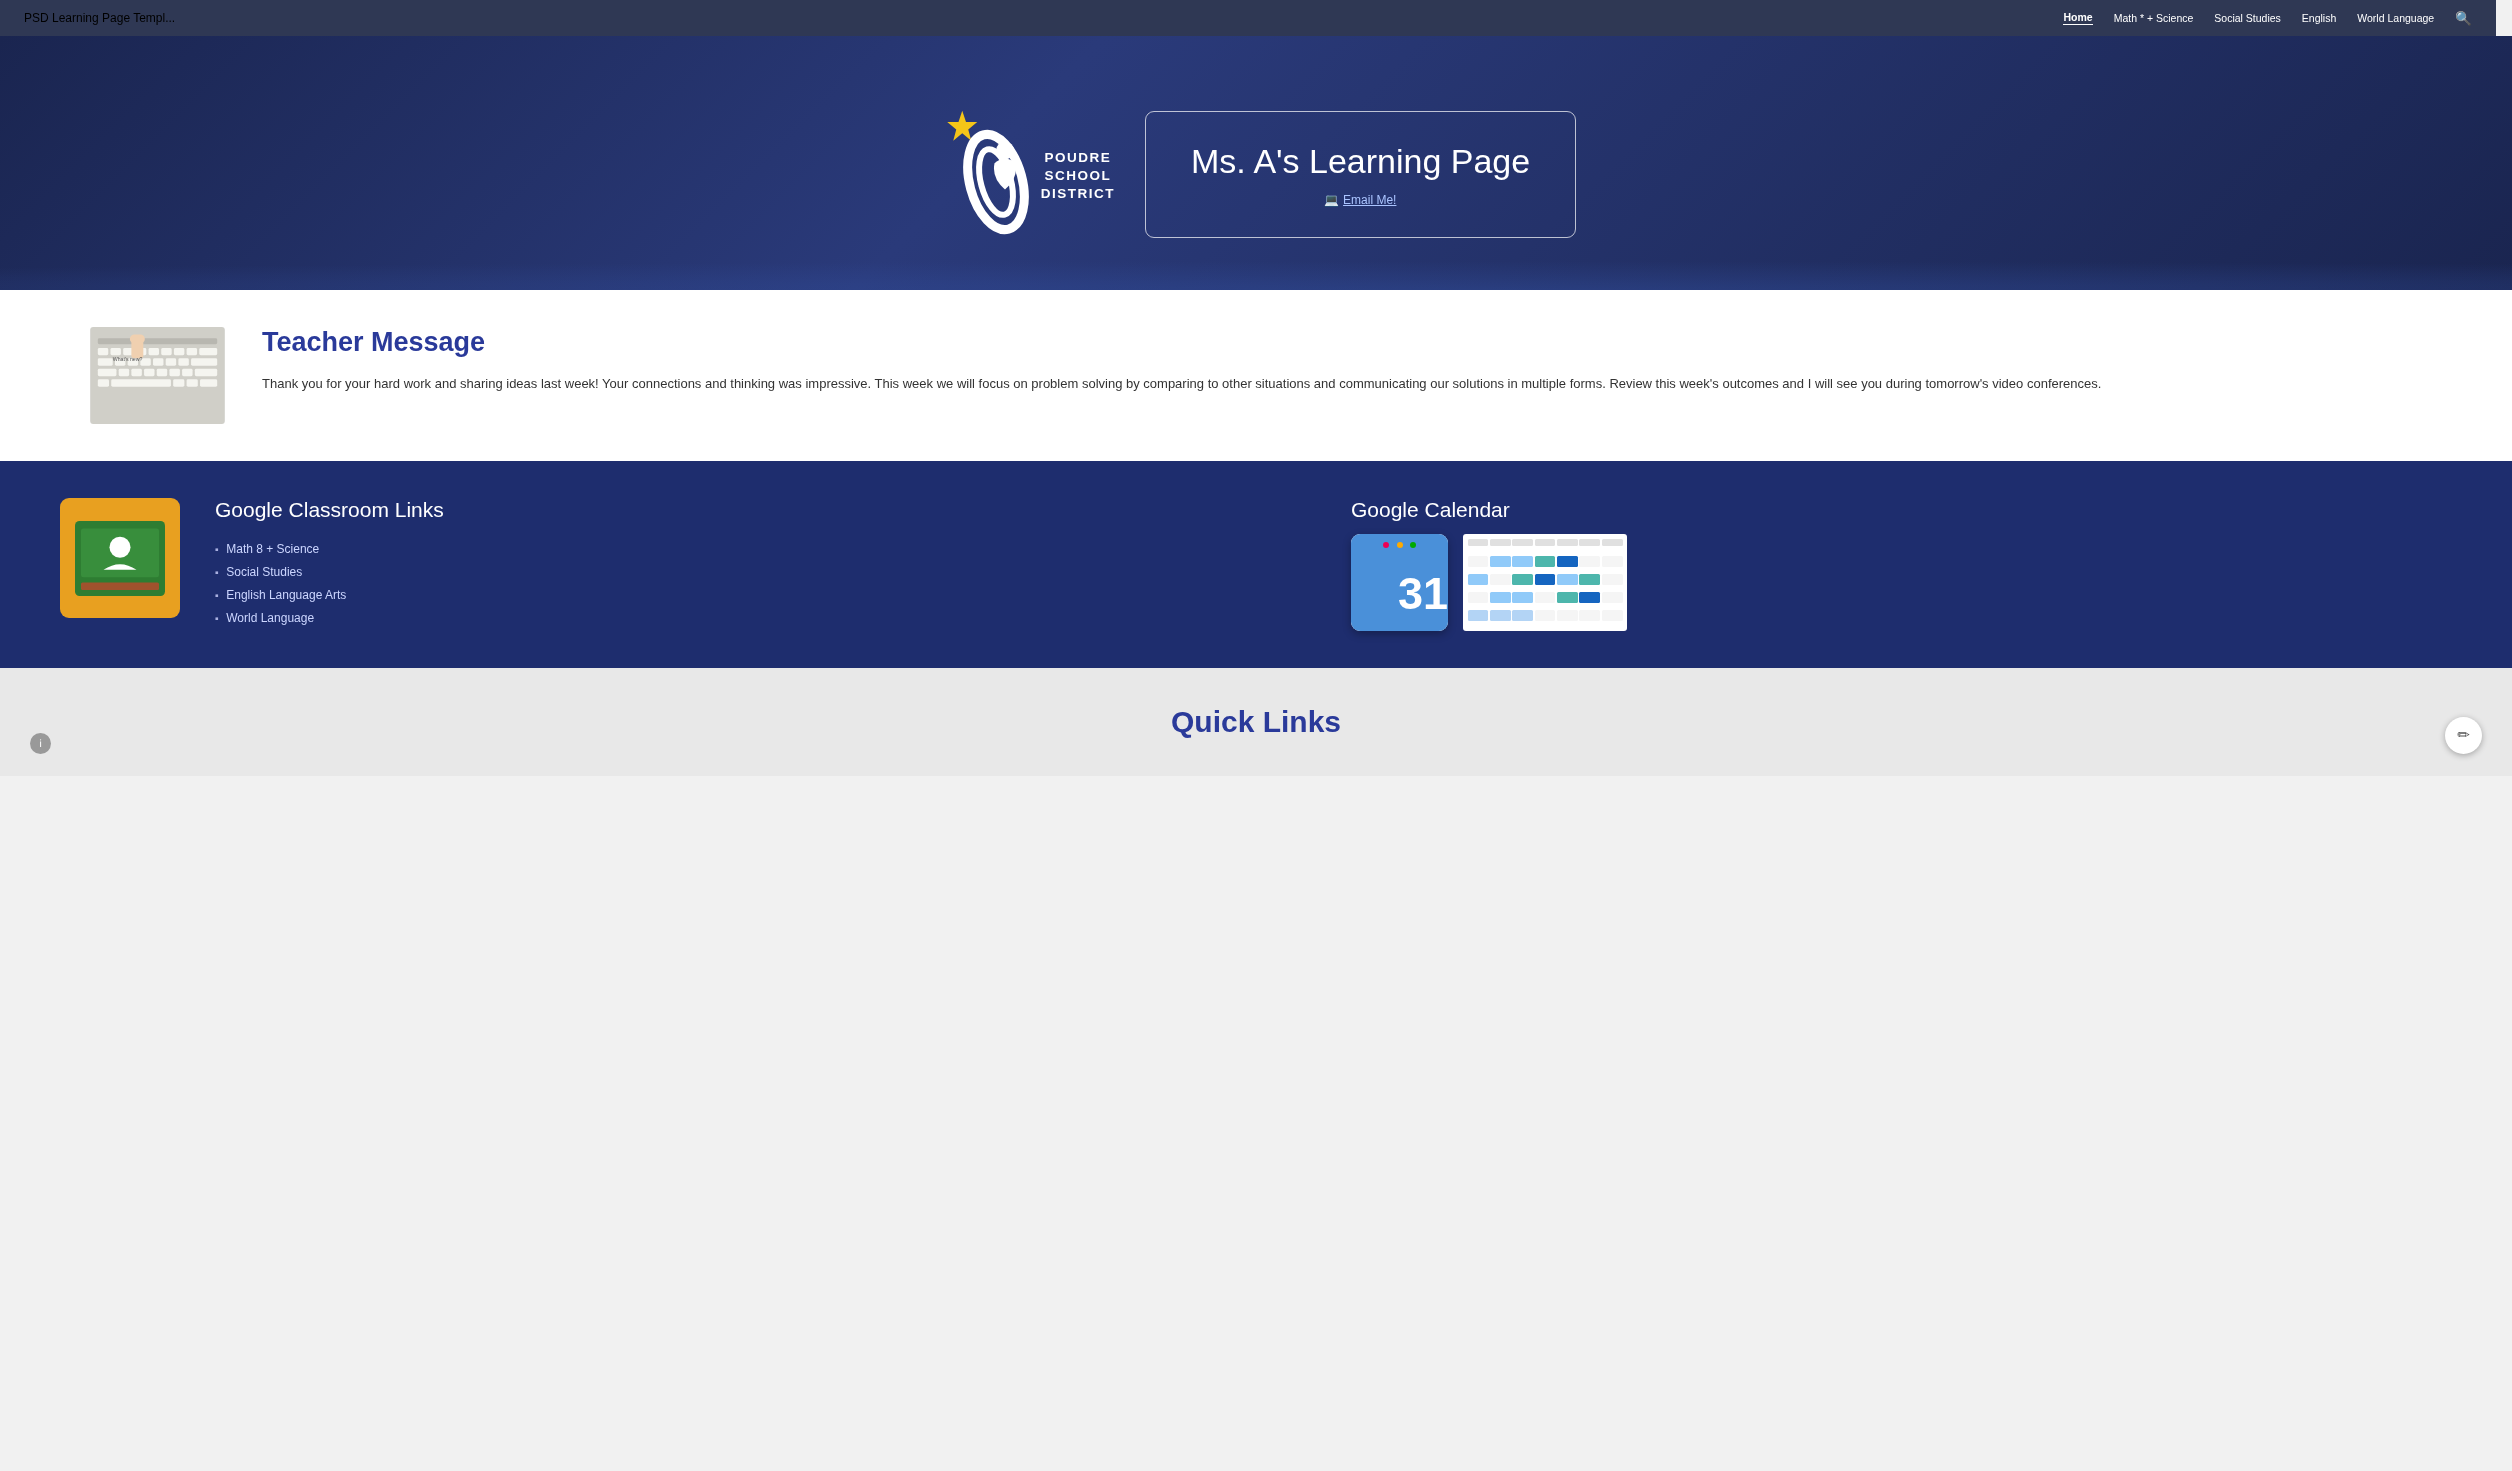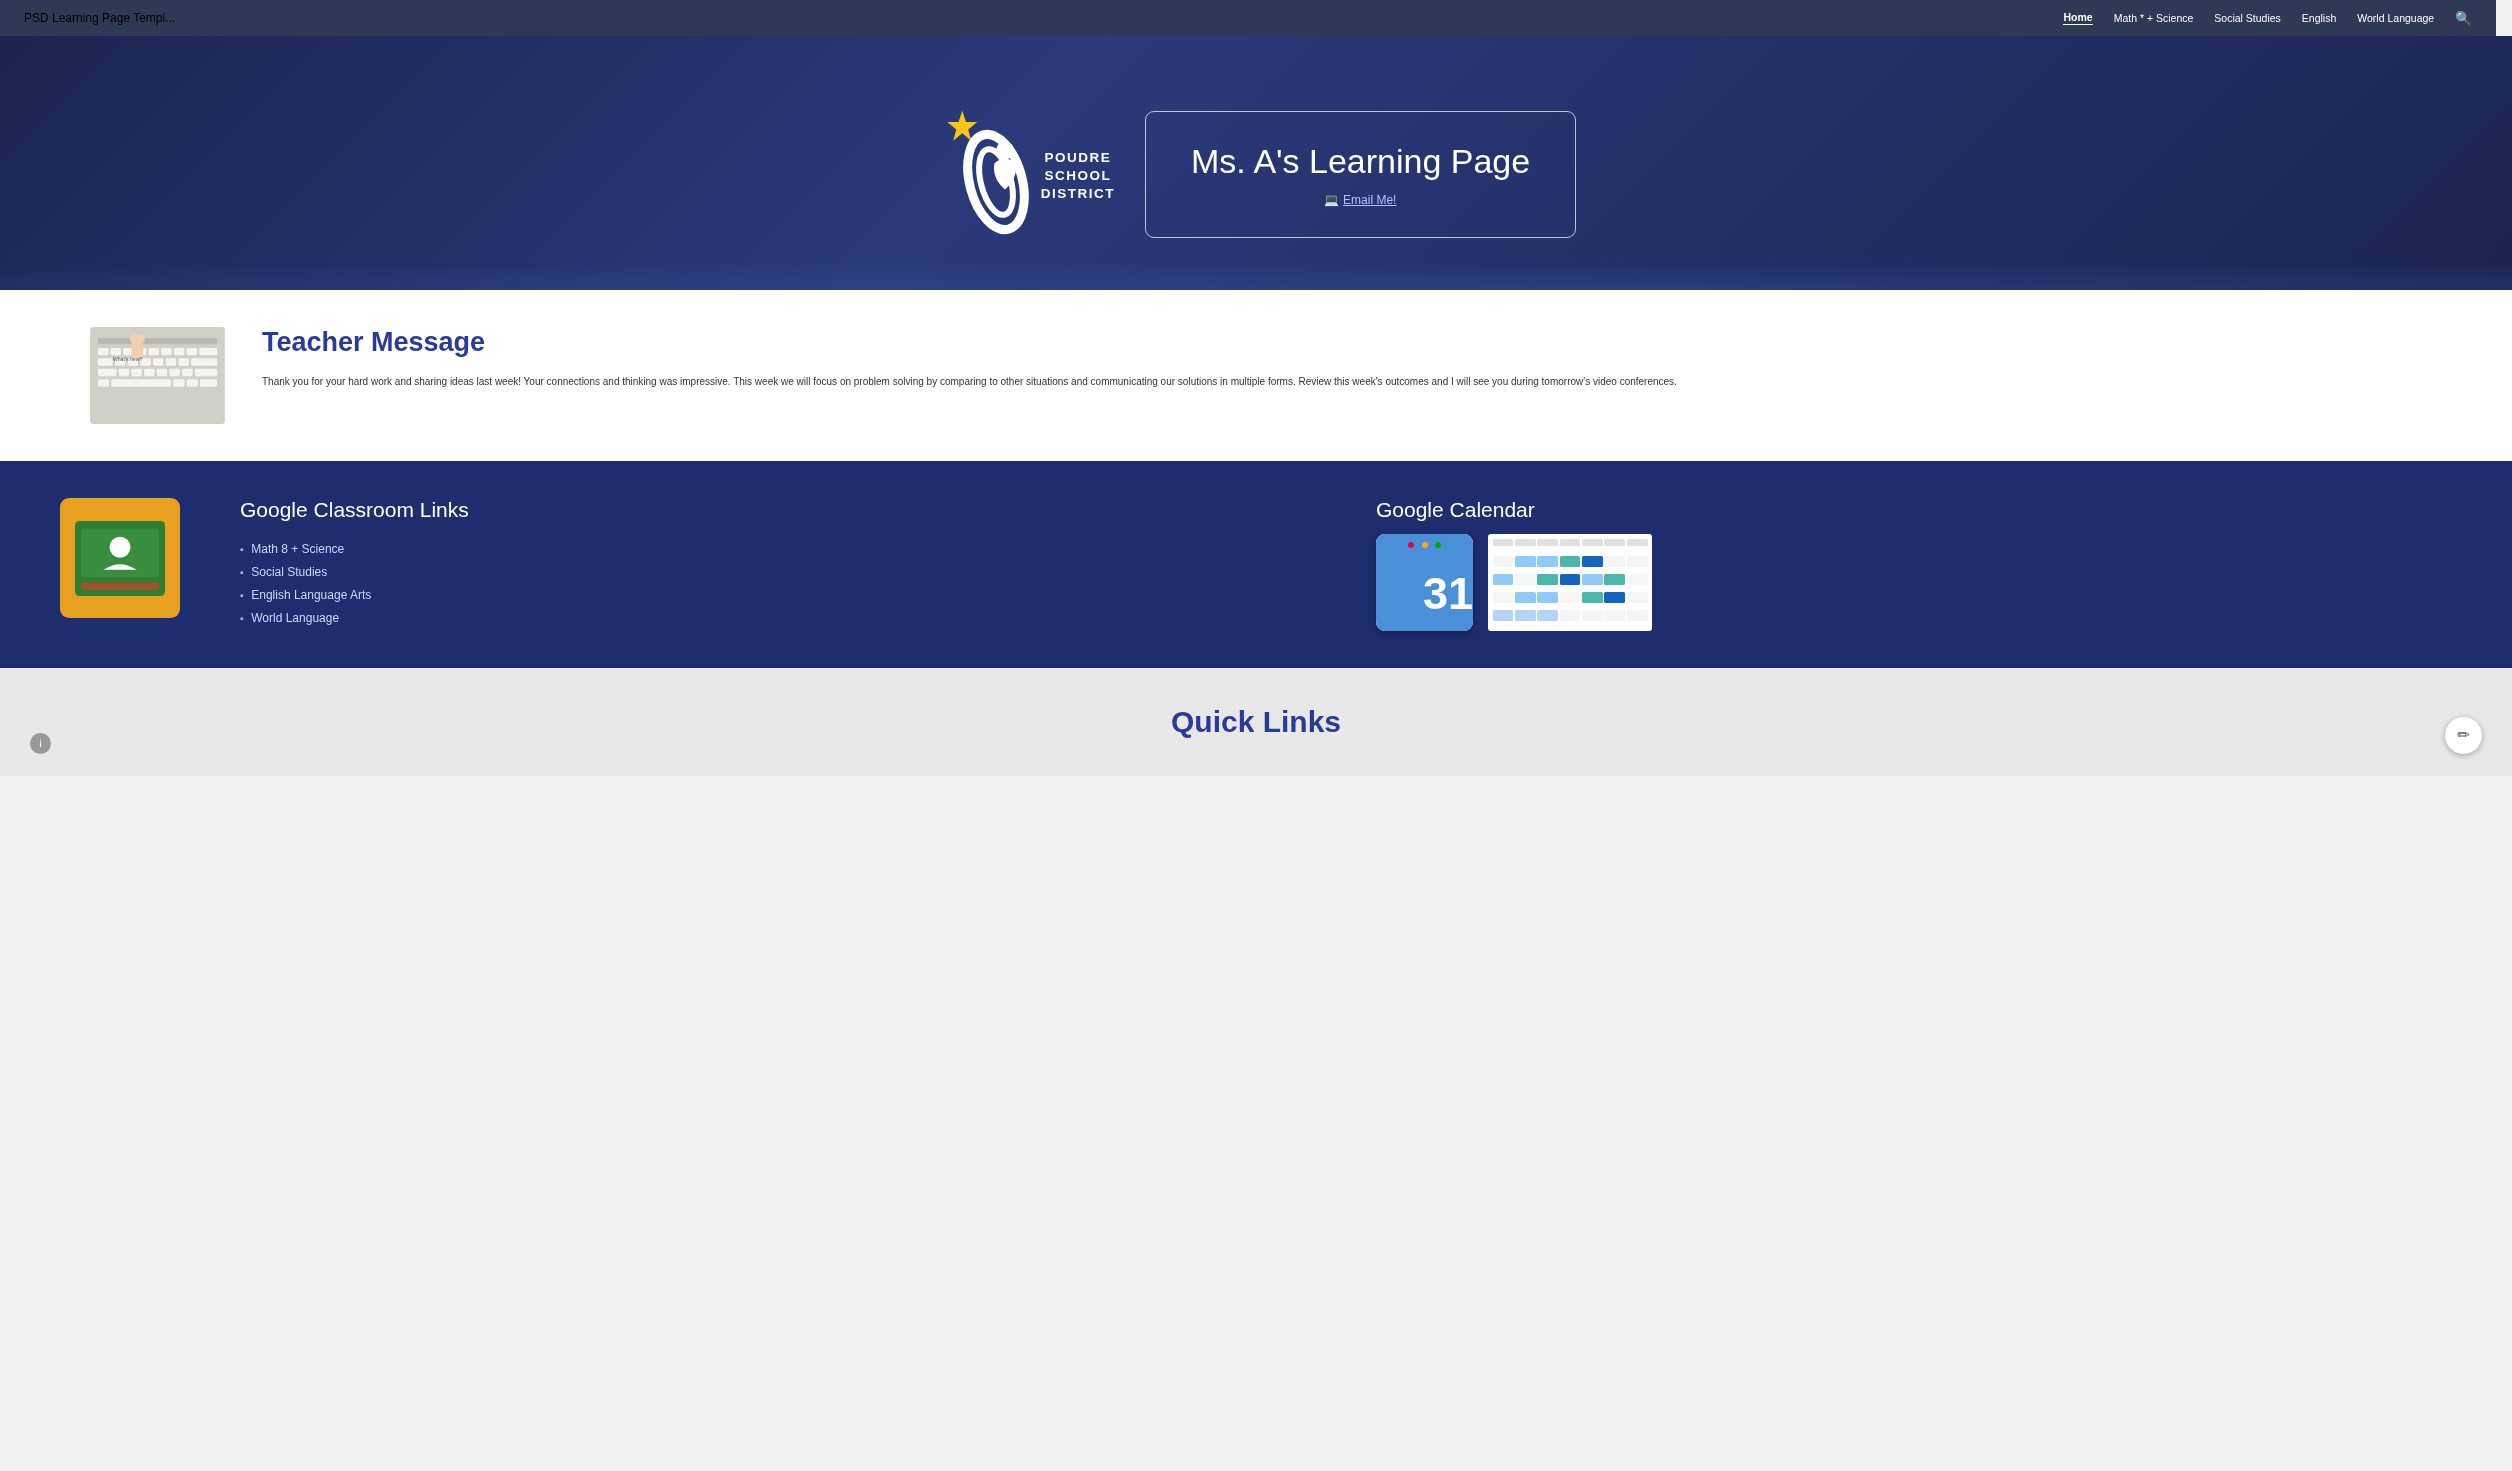--- a/index.html
+++ b/index.html
@@ -60,27 +60,27 @@
       display: flex; align-items: flex-start; gap: 37px;
     }
     .keyboard-img {
       width: 135px; height: 97px; flex-shrink: 0;
       background: #e8e8e8; border-radius: 3px; overflow: hidden;
       position: relative; display: flex; align-items: center; justify-content: center;
     }
     .teacher-content h2 {
       color: #2a3a9a; font-size: 27px; font-weight: bold; margin-bottom: 15px;
     }
-    .teacher-content p { font-size: 10px; line-height: 1.7; color: #333; }
+    .teacher-content p { font-size: 13px; line-height: 1.7; color: #333; }
 
     
     .classroom-section {
       background: #1e2d6e;
       padding: 37px 60px;
-      display: flex; gap: 60px; align-items: flex-start;
+      display: flex; gap: 35px; align-items: flex-start;
     }
     .classroom-icon {
       width: 120px; height: 120px; flex-shrink: 0;
       background: #e8a020; border-radius: 9px;
       display: flex; align-items: center; justify-content: center;
     }
     .classroom-links { flex: 1; }
     .classroom-links h3 { color: #fff; font-size: 21px; font-weight: 300; margin-bottom: 15px; }
     .classroom-links ul { list-style: none; }
     .classroom-links ul li {

